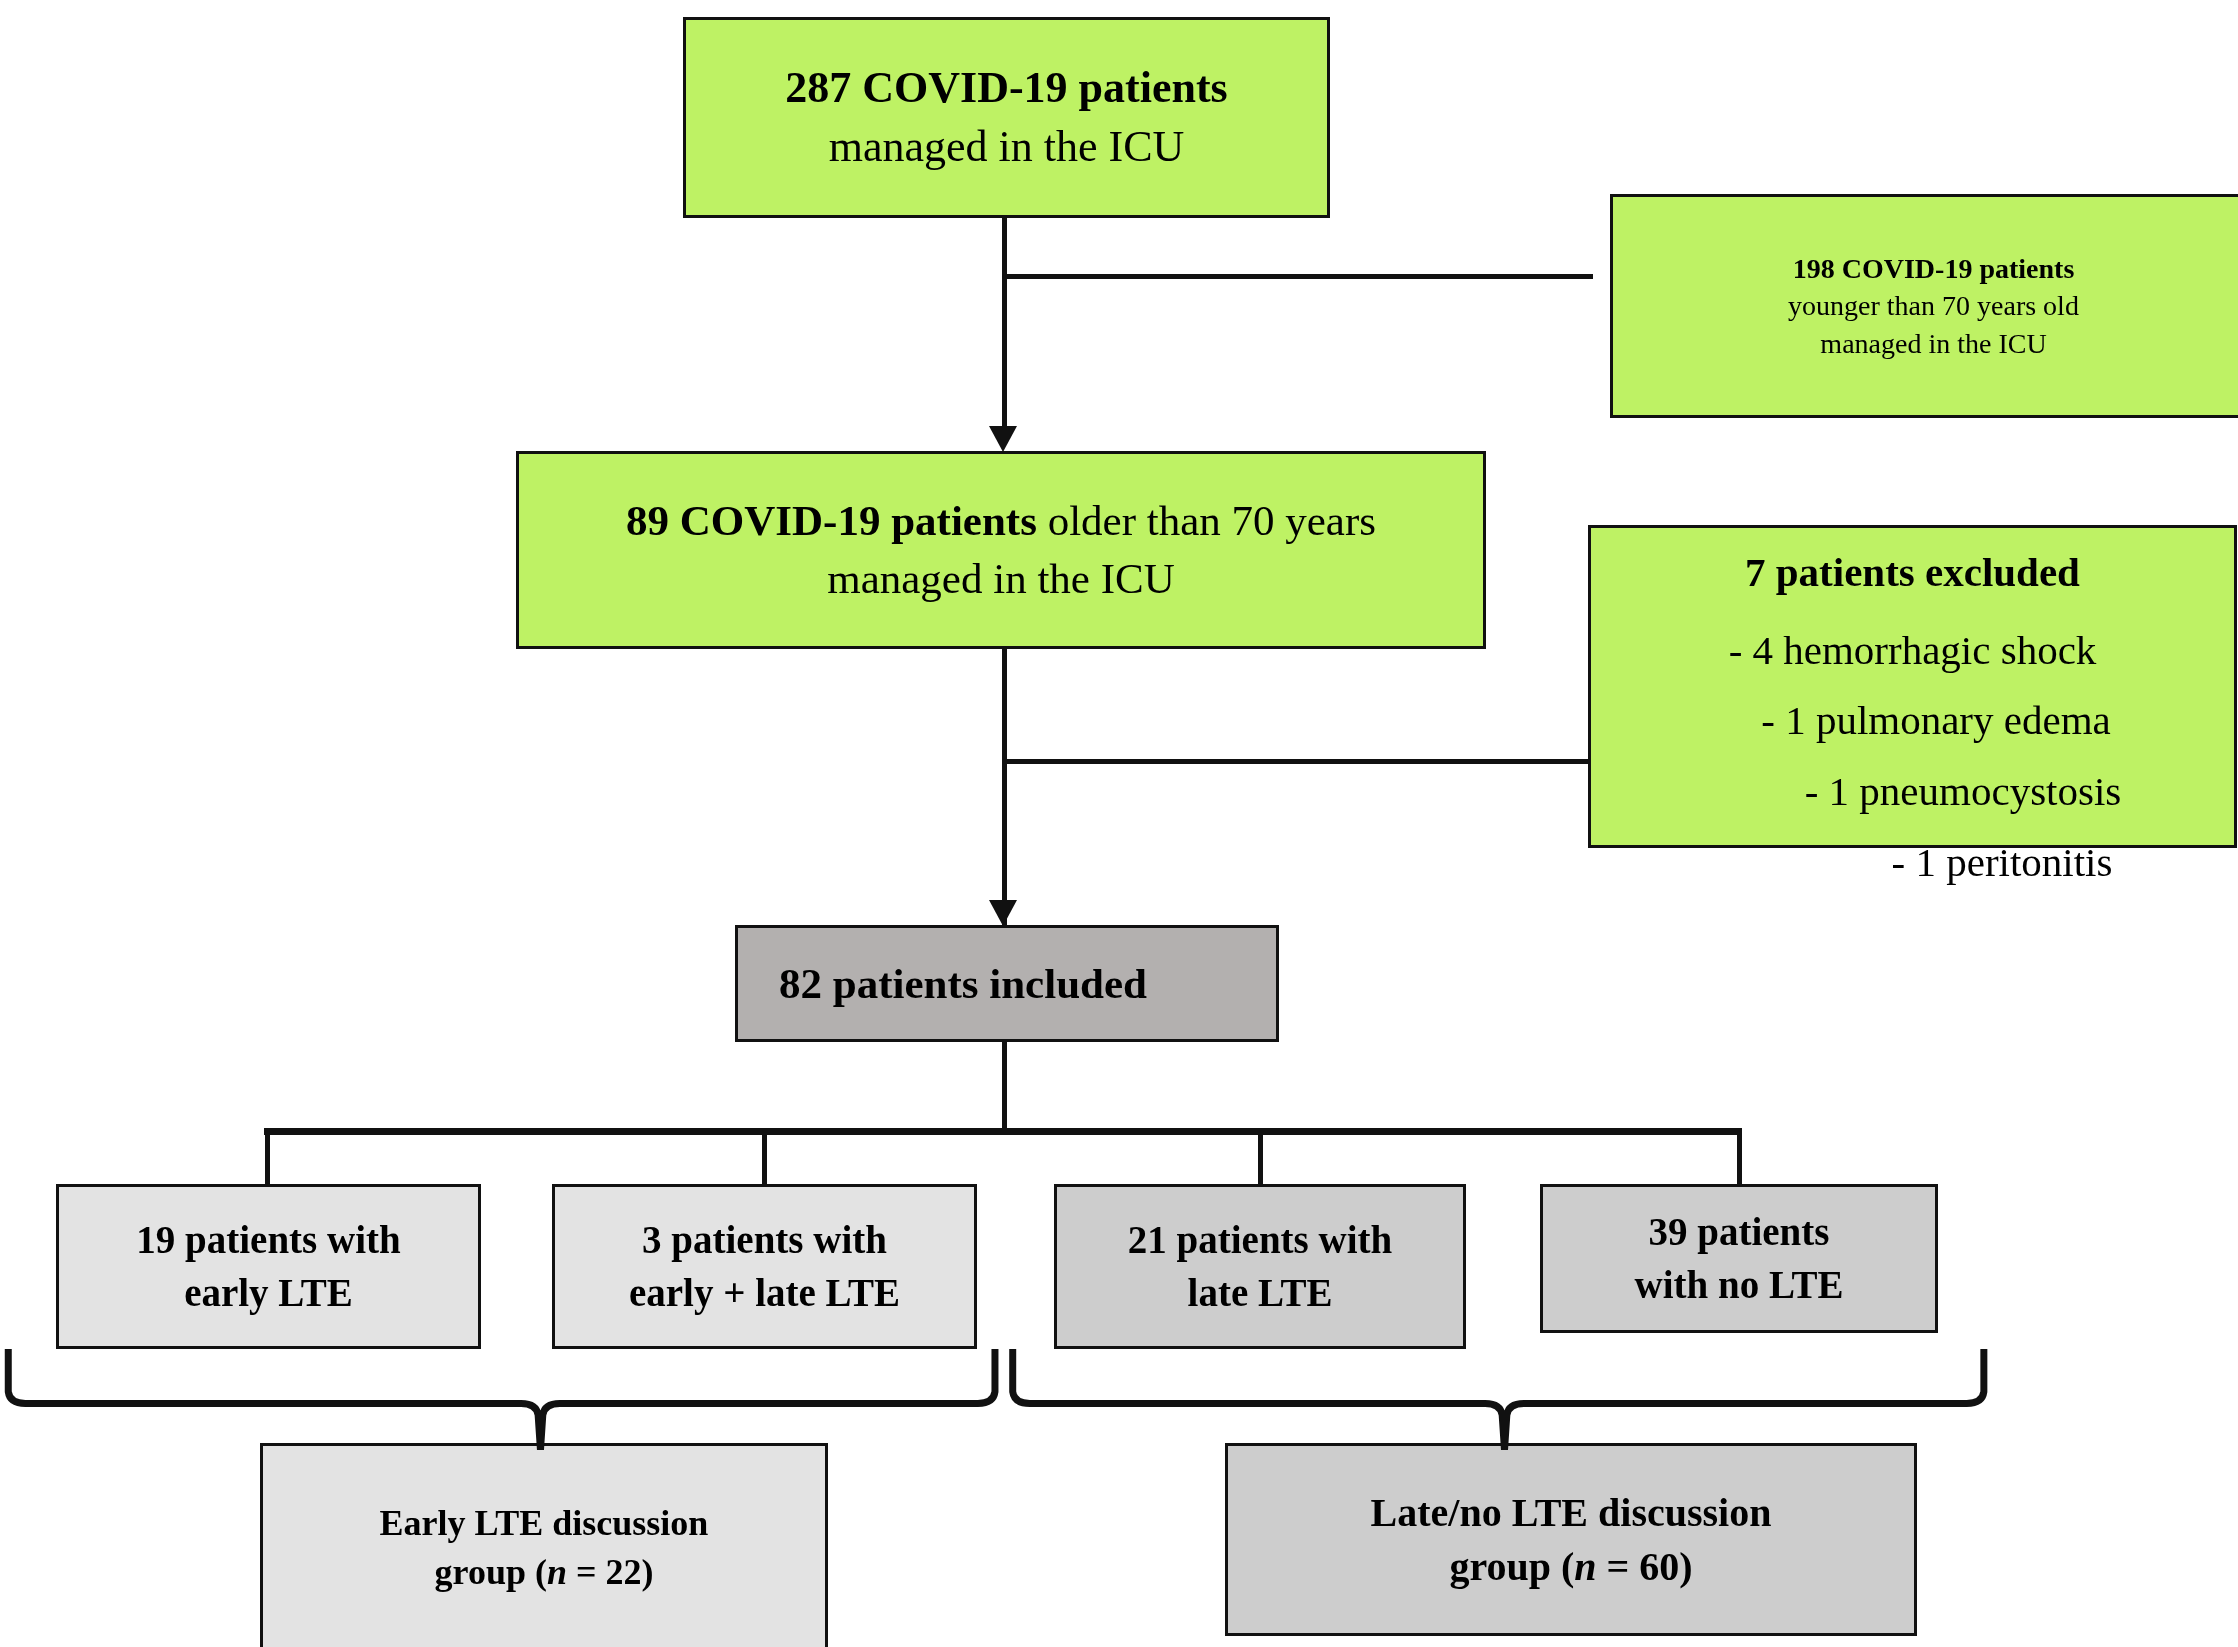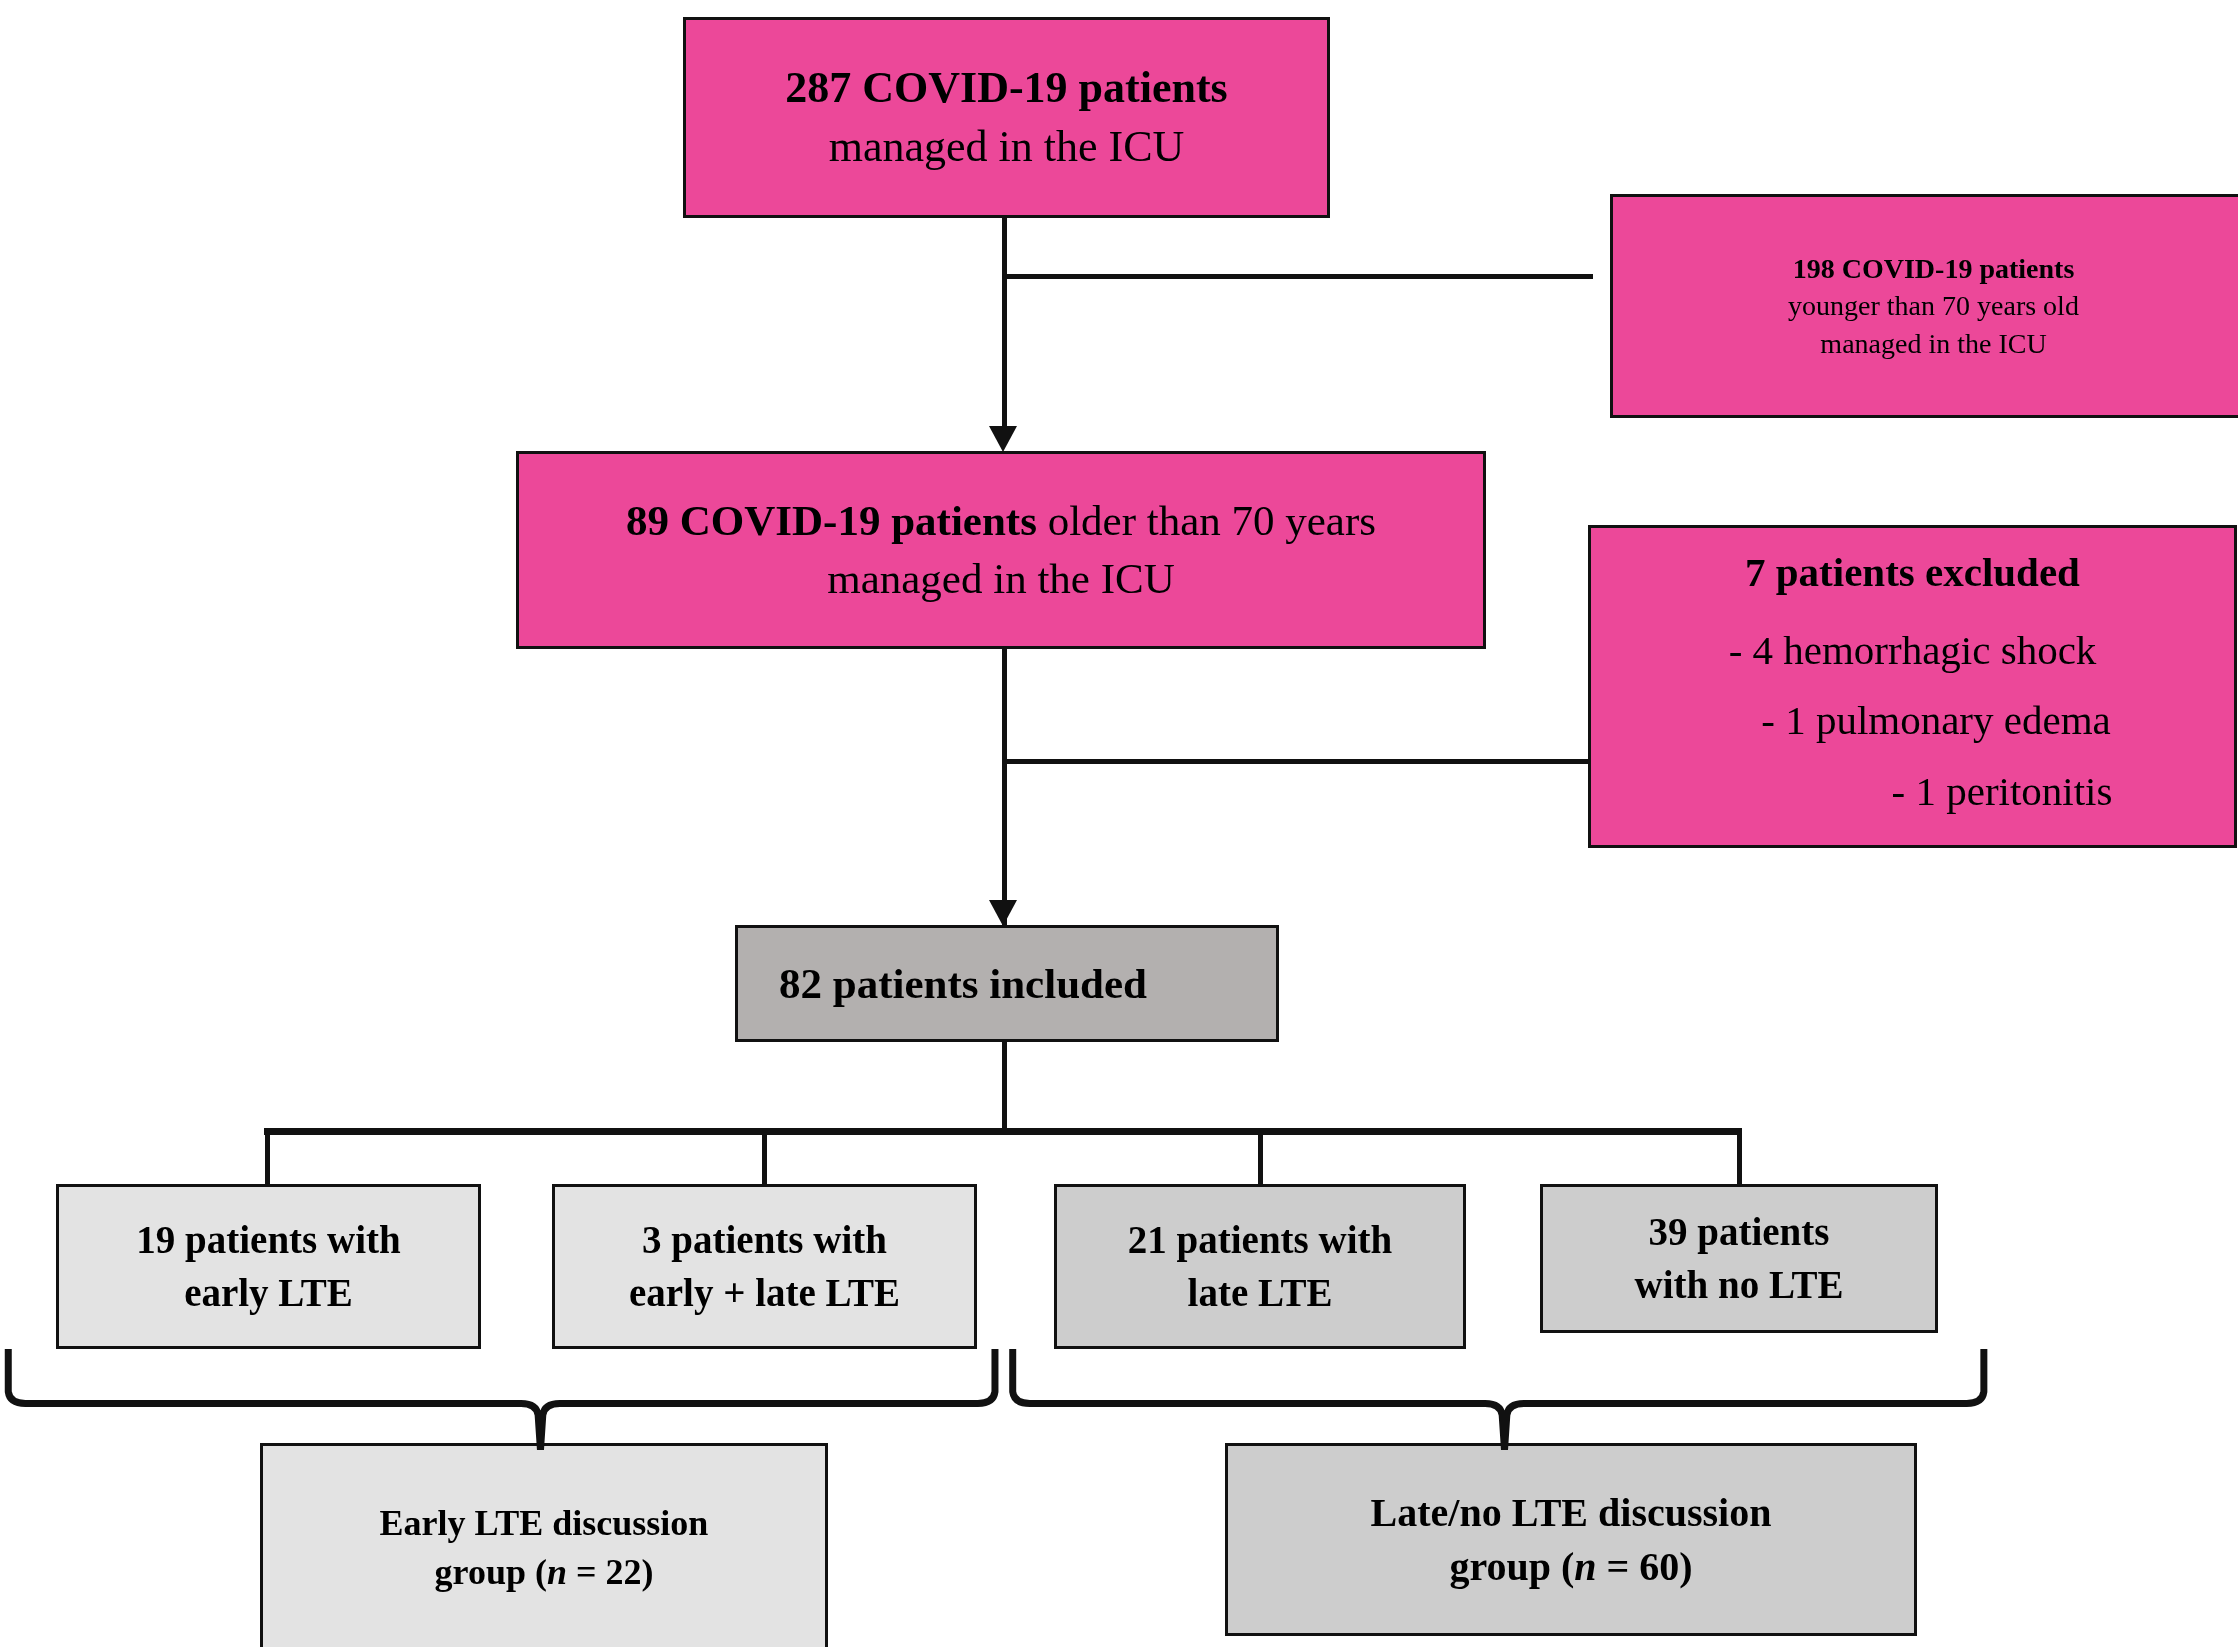--- a/index.html
+++ b/index.html
@@ -3,21 +3,21 @@
 <meta charset="utf-8">
 <style>
   html,body{margin:0;padding:0;background:#ffffff;}
   body{font-family:"Liberation Serif","DejaVu Serif",serif;}
   #canvas{position:relative;width:2239px;height:1648px;background:#ffffff;overflow:hidden;}
 
   .box{
     position:absolute;
     box-sizing:border-box;
     border:3.9px solid #111111;
-    background:#ec4899;
+    background:#bef264;
     display:flex;
     flex-direction:column;
     align-items:center;
     justify-content:center;
     text-align:center;
     color:#000000;
     line-height:1.34;
   }
   .box .ln{display:block;white-space:nowrap;}
   .b{font-weight:bold;}
@@ -75,20 +75,21 @@
 
   <div class="box" id="box-older">
     <span class="ln"><b>89 COVID-19 patients</b><span> older than 70 years</span></span>
     <span class="ln">managed in the ICU</span>
   </div>
 
   <div class="box" id="box-excluded">
     <span class="ln b hd">7 patients excluded</span>
     <span class="ln" style="margin-right:0px;">- 4 hemorrhagic shock</span>
     <span class="ln" style="margin-left:47px;">- 1 pulmonary edema</span>
+    <span class="ln" style="margin-left:101px;">- 1 pneumocystosis</span>
     <span class="ln" style="margin-left:179px;">- 1 peritonitis</span>
   </div>
 
   <div class="box" id="box-included">
     <span class="ln b">82 patients included</span>
   </div>
 
   <div class="box" id="box-g1">
     <span class="ln b">19 patients with</span>
     <span class="ln b">early LTE</span>

